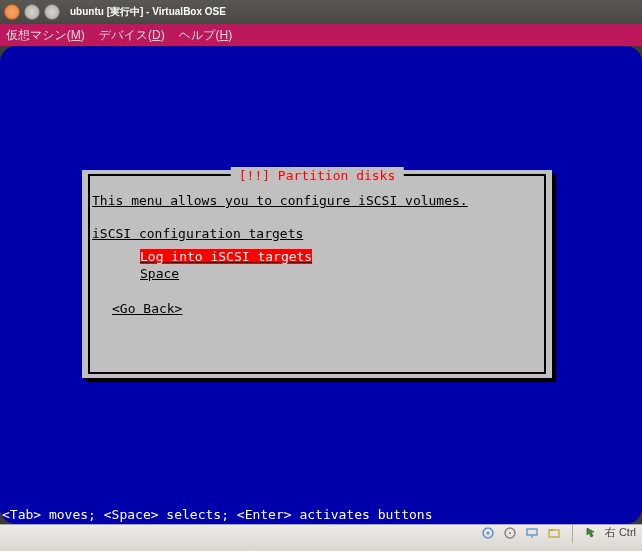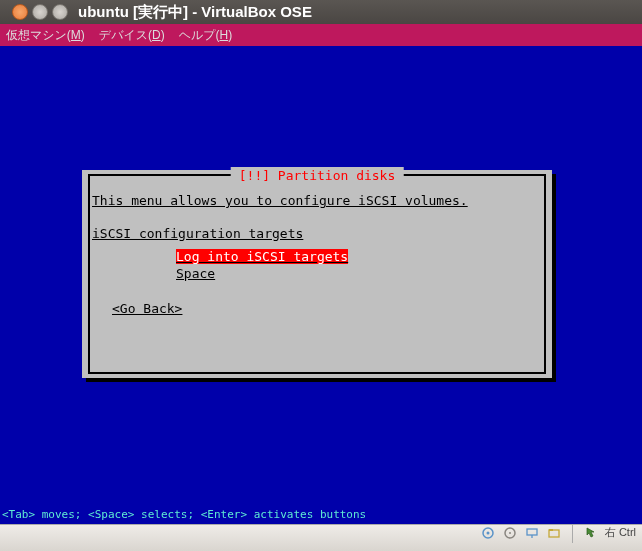--- a/index.html
+++ b/index.html
@@ -1,42 +1,42 @@
 <!DOCTYPE html>
 <html><head>
 <meta charset="utf-8">
 <style>
 * { margin: 0; padding: 0; box-sizing: border-box; }
 body { font-family: sans-serif; width: 642px; height: 551px; overflow: hidden; background: #3d3a37; }
 
-.titlebar { height: 24px; background: linear-gradient(#5a5652, #4a4643); display: flex; align-items: center; padding: 0 12px; color: #fff; font-size: 15px; font-weight: bold; }
+.titlebar { height: 24px; background: linear-gradient(#5a5652, #4a4643); display: flex; align-items: center; padding: 0 4px; color: #fff; font-size: 10px; font-weight: bold; }
 .tb-btn { width: 16px; height: 16px; border-radius: 50%; margin-right: 4px; display: inline-flex; align-items: center; justify-content: center; font-size: 10px; }
 .tb-close { background: radial-gradient(#f7a76b, #e87d3a); border: 1px solid #b85a1f; }
 .tb-min { background: radial-gradient(#d8d4cf, #aba7a2); border: 1px solid #7a7670; }
 .tb-max { background: radial-gradient(#d8d4cf, #aba7a2); border: 1px solid #7a7670; }
 .tb-title { margin-left: 6px; }
 
 .menubar { height: 22px; background: #be185d; display: flex; align-items: center; padding: 0 6px; color: #ddd; font-size: 12px; gap: 14px; }
 .menu-item u { text-decoration: underline; }
 
 .vm-area { position: relative; width: 642px; height: 478px; background: #0000aa; overflow: hidden; }
 
-.tui { font-family: "DejaVu Sans Mono", "Courier New", monospace; font-size: 13px; line-height: 17px; }
+.tui { font-family: "DejaVu Sans Mono", "Courier New", monospace; font-size: 13px; line-height: 17px; border-radius: 16px; }
 
 .dialog-shadow { position: absolute; left: 86px; top: 128px; width: 470px; height: 208px; background: #000; }
 .dialog { position: absolute; left: 82px; top: 124px; width: 470px; height: 208px; background: #c0c0c0; color: #000; }
 .dialog-border { position: absolute; left: 6px; right: 6px; top: 4px; bottom: 4px; border: 2px solid #000; }
 .dlg-title { position: absolute; top: -9px; left: 50%; transform: translateX(-50%); background: #c0c0c0; padding: 0 8px; color: #ff0000; white-space: nowrap; }
 .dlg-body { padding: 16px 14px 8px 2px; text-decoration: underline; }
 .dlg-line { white-space: pre; }
-.menu-indent { margin-left: 84px; margin-top: 6px; }
+.menu-indent { margin-left: 48px; margin-top: 6px; }
 .selected { background: #ff0000; color: #fff; }
 .go-back { margin-left: 20px; margin-top: 18px; }
 
-.helpbar { position: absolute; left: 0; bottom: 0; width: 100%; height: 18px; padding-left: 2px; color: #5eead4; font-family: "DejaVu Sans Mono", monospace; font-size: 11px; white-space: pre; }
+.helpbar { position: absolute; left: 0; bottom: 0; width: 100%; height: 18px; padding-left: 2px; color: #ffffff; font-family: "DejaVu Sans Mono", monospace; font-size: 13px; white-space: pre; }
 
 .statusbar { height: 27px; background: linear-gradient(#efece8, #d9d5cf); border-top: 1px solid #aaa; display: flex; justify-content: flex-end; padding: 0 6px; gap: 6px; font-size: 11px; color: #444; }
 .st-icon { width: 16px; height: 16px; display: inline-flex; align-items: center; justify-content: center; }
 .st-sep { width: 1px; height: 18px; background: #aaa; margin: 0 4px; }
 </style>
 </head>
 <body>
 
 <div class="titlebar">
   <span class="tb-btn tb-close"></span>

